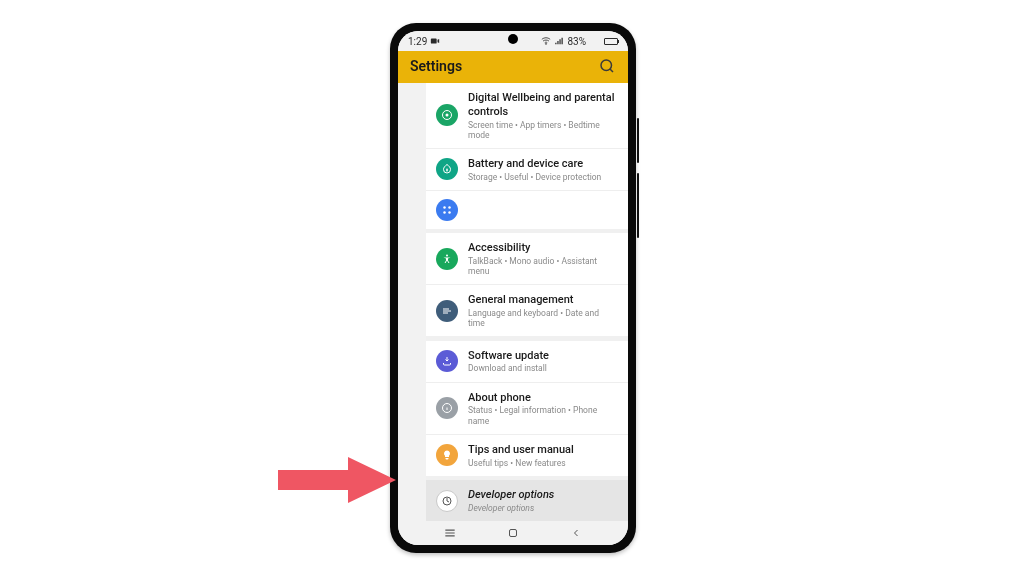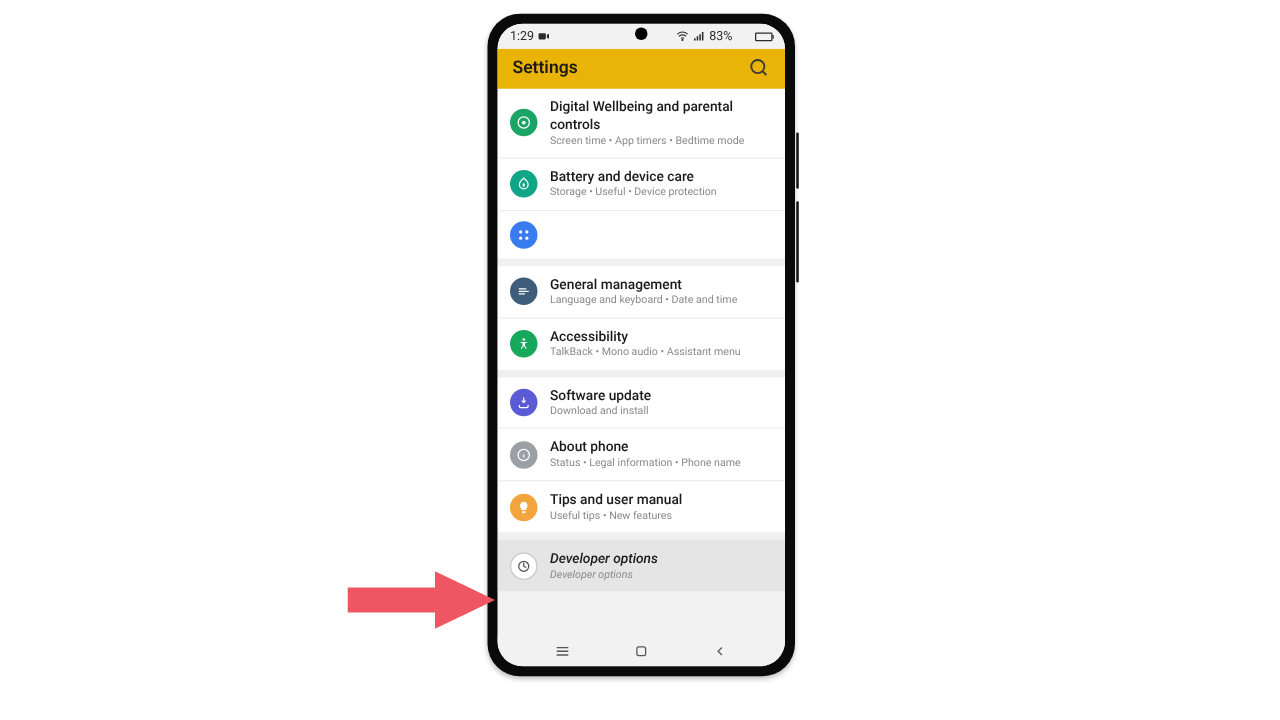--- a/index.html
+++ b/index.html
@@ -4,21 +4,21 @@
 <style>
   * { box-sizing: border-box; margin: 0; padding: 0; }
   html, body { width: 1024px; height: 576px; background: #ffffff; font-family: -apple-system, BlinkMacSystemFont, "Segoe UI", Roboto, Arial, sans-serif; overflow: hidden; }
 
   .stage { position: relative; width: 1024px; height: 576px; }
 
   
   .phone {
     position: absolute;
     left: 390px;
-    top: 11px;
+    top: 23px;
     width: 246px;
     height: 530px;
     background: #0a0a0a;
     border-radius: 26px;
     box-shadow: 0 2px 4px rgba(0,0,0,.25);
   }
   .side-btn { position: absolute; right: -3px; width: 2px; background:#111; border-radius:2px; }
   .side-btn.a { top: 95px; height: 45px; }
   .side-btn.b { top: 150px; height: 65px; }
 
@@ -59,21 +59,21 @@
   .appbar {
     height: 32px;
     display:flex; align-items:center; justify-content:space-between;
     padding: 0 12px 2px 12px;
     background:#eab308;
   }
   .appbar h1 { font-size: 14px; font-weight: 600; color:#1b1b1b; }
   .search-btn { width:18px; height:18px; color:#3a3a3a; }
 
   
-  .list { flex:1; overflow:hidden; display:flex; flex-direction:column; }
+  .list { flex:1; overflow:hidden; display:flex; flex-direction:column;margin-left:28px; }
   .group { background:#fff; }
   .gap { height:6px; background:#f0f0f0; }
   .row {
     display:flex; align-items:center;
     padding: 8px 12px 8px 10px;
     border-bottom:1px solid #eeeeee;
     gap:10px;
   }
   .row:last-child { border-bottom:none; }
   .row .icon {
@@ -185,40 +185,40 @@
                   <circle cx="17" cy="7" r="2.5"></circle>
                   <circle cx="7" cy="17" r="2.5"></circle>
                   <circle cx="17" cy="17" r="2.5"></circle>
                 </svg>
               </span>
             </div>
           </div>
           <div class="gap"></div>
           <div class="group">
             <div class="row">
+              <span class="icon" style="background: rgb(24, 168, 92);">
+                <svg viewBox="0 0 24 24" fill="currentColor">
+                  <circle cx="12" cy="5" r="2"></circle>
+                  <path d="M5 9h14l-5 2v4l3 5h-2l-3-5-3 5H7l3-5v-4z"></path>
+                </svg>
+              </span>
+              <div class="txt">
+                <div class="title">Accessibility</div>
+                <div class="sub">TalkBack  •  Mono audio  •  Assistant menu</div>
+              </div>
+            </div>
+            <div class="row">
               <span class="icon" style="background: rgb(63, 93, 122);">
                 <svg viewBox="0 0 24 24" fill="currentColor">
                   <path d="M4 8h12M4 12h16M4 16h10" stroke="currentColor" stroke-width="2" fill="none"></path>
                 </svg>
               </span>
               <div class="txt">
                 <div class="title">General management</div>
                 <div class="sub">Language and keyboard  •  Date and time</div>
-              </div>
-            </div>
-            <div class="row">
-              <span class="icon" style="background: rgb(24, 168, 92);">
-                <svg viewBox="0 0 24 24" fill="currentColor">
-                  <circle cx="12" cy="5" r="2"></circle>
-                  <path d="M5 9h14l-5 2v4l3 5h-2l-3-5-3 5H7l3-5v-4z"></path>
-                </svg>
-              </span>
-              <div class="txt">
-                <div class="title">Accessibility</div>
-                <div class="sub">TalkBack  •  Mono audio  •  Assistant menu</div>
               </div>
             </div>
           </div>
           <div class="gap"></div>
           <div class="group">
             <div class="row">
               <span class="icon" style="background: rgb(91, 91, 214);">
                 <svg viewBox="0 0 24 24" fill="none" stroke="currentColor" stroke-width="2">
                   <path d="M12 4v8m0 0 3-3m-3 3-3-3"></path>
                   <path d="M5 16v2a2 2 0 0 0 2 2h10a2 2 0 0 0 2-2v-2"></path>

